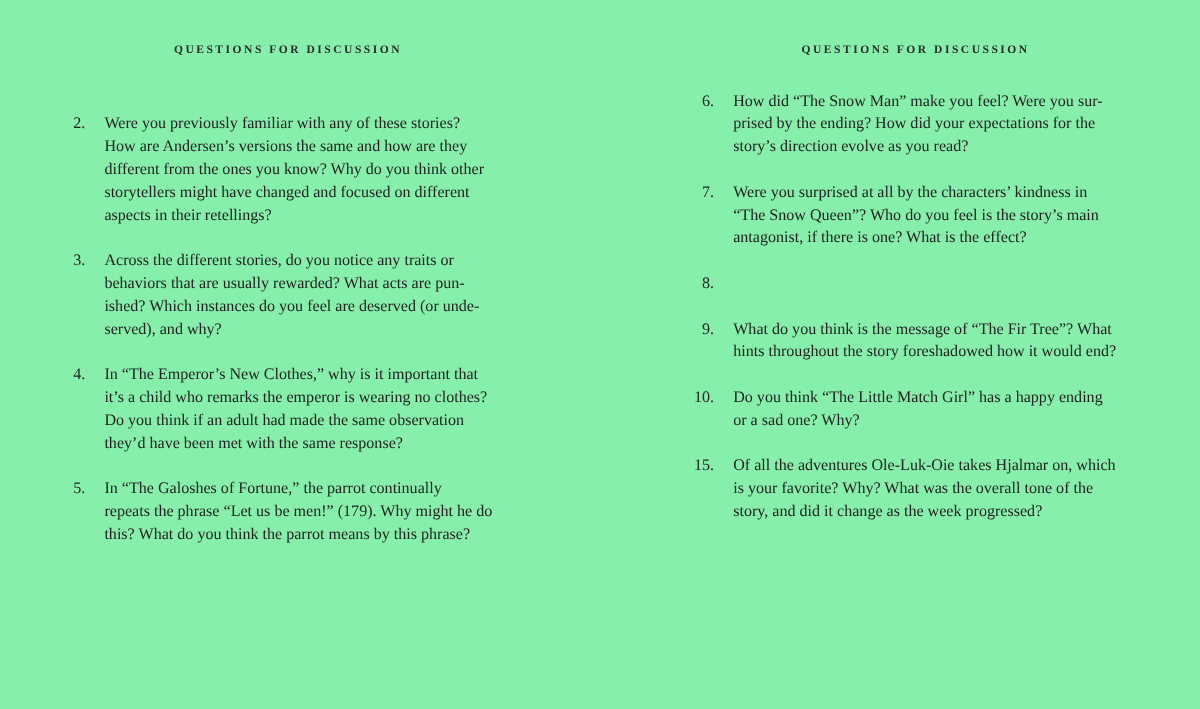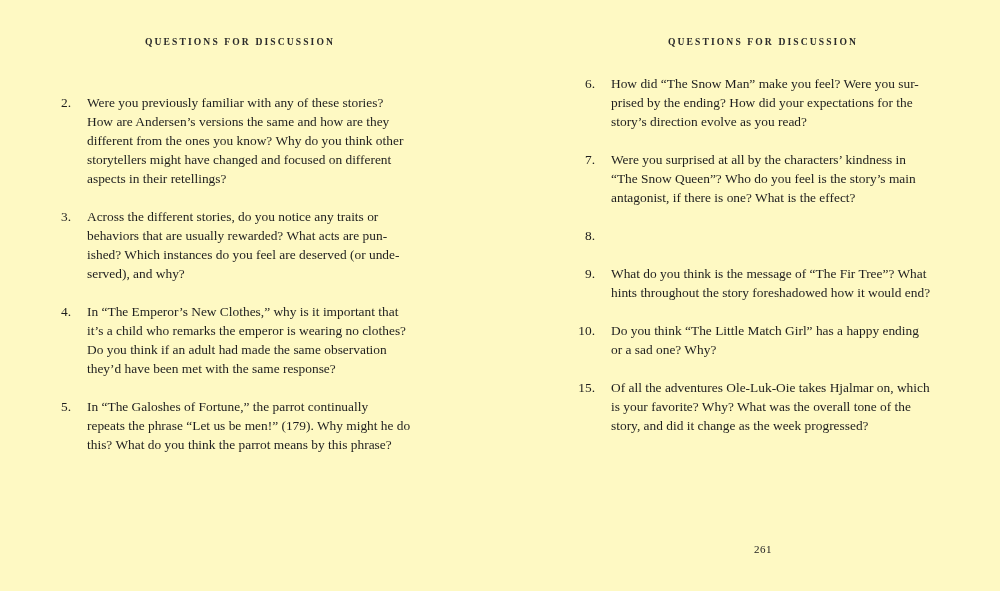--- a/index.html
+++ b/index.html
@@ -12,21 +12,21 @@
     height: 591px;
     position: relative;
     font-family: "Liberation Serif", "DejaVu Serif", serif;
     color: #1e1e1e;
     overflow: hidden;
   }
   .spread {
     display: flex;
     width: 1000px;
     height: 591px;
-    background: #fef9c3;
+    background: #86efac;
   }
   .page {
     width: 500px;
     height: 591px;
     position: relative;
   }
   .running-head {
     position: absolute;
     top: 36px;
     width: 304px;
@@ -150,16 +150,15 @@
 or a sad one? Why?</div>
       </div>
       <div class="q-item">
         <div class="q-marker">15.</div>
         <div class="q-text">Of all the adventures Ole-Luk-Oie takes Hjalmar on, which
 is your favorite? Why? What was the overall tone of the
 story, and did it change as the week progressed?</div>
       </div>
     </div>
 
-    <div class="folio">261</div>
   </div>
 
 </div>
 
 </body></html>

